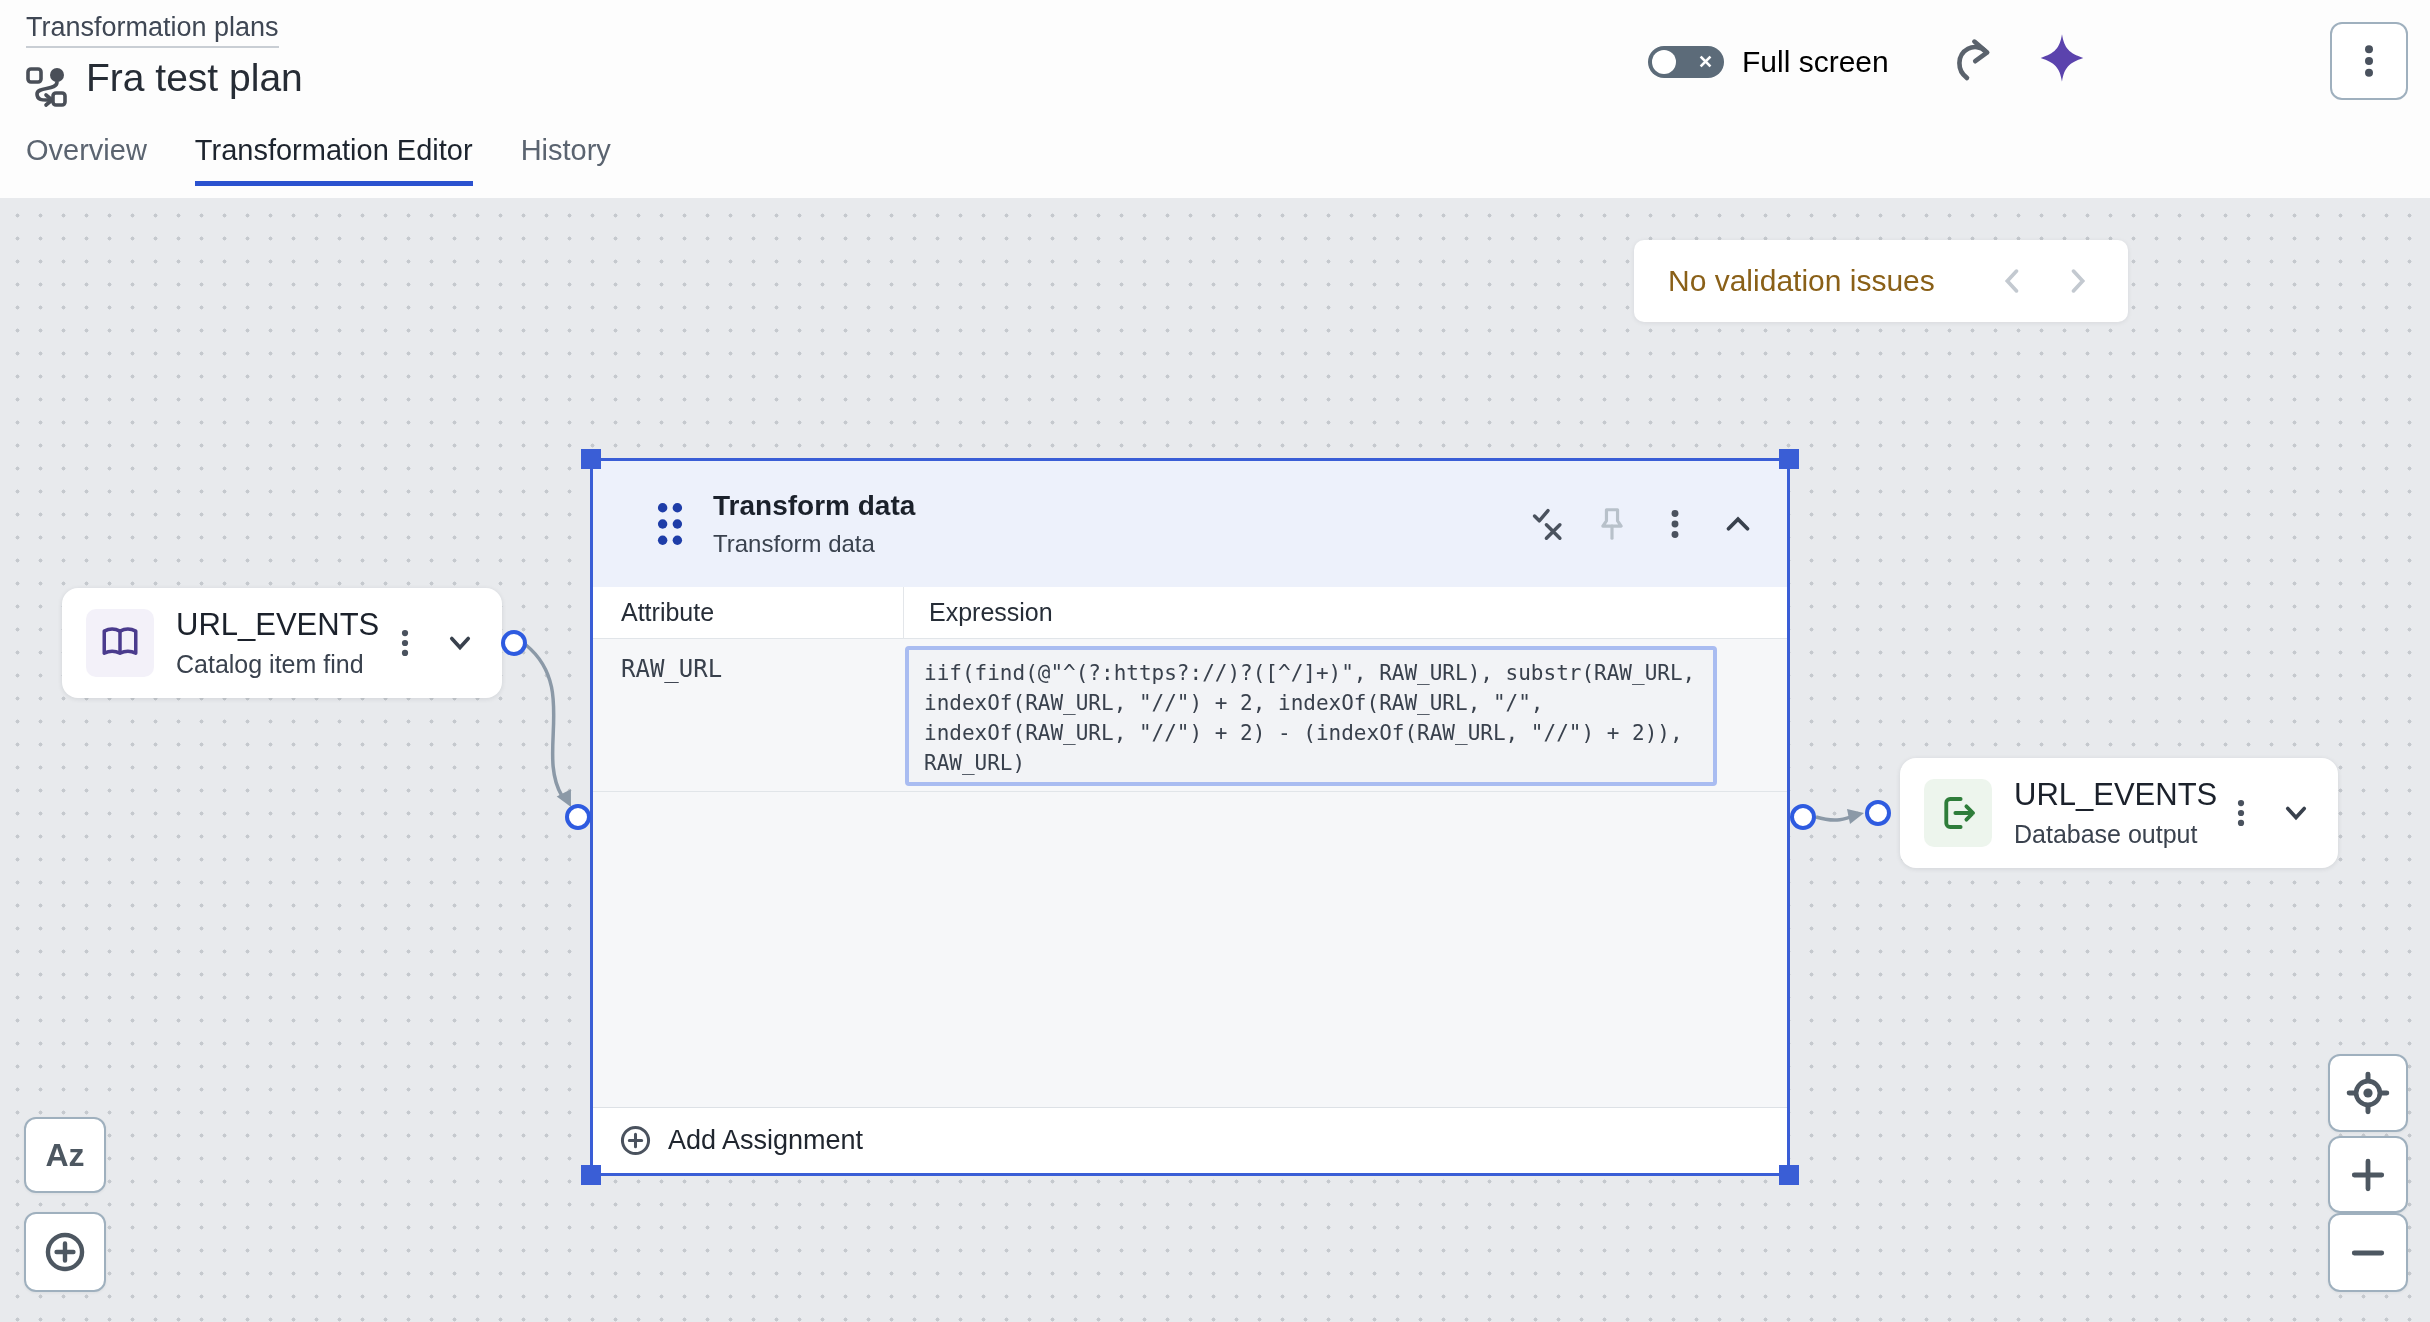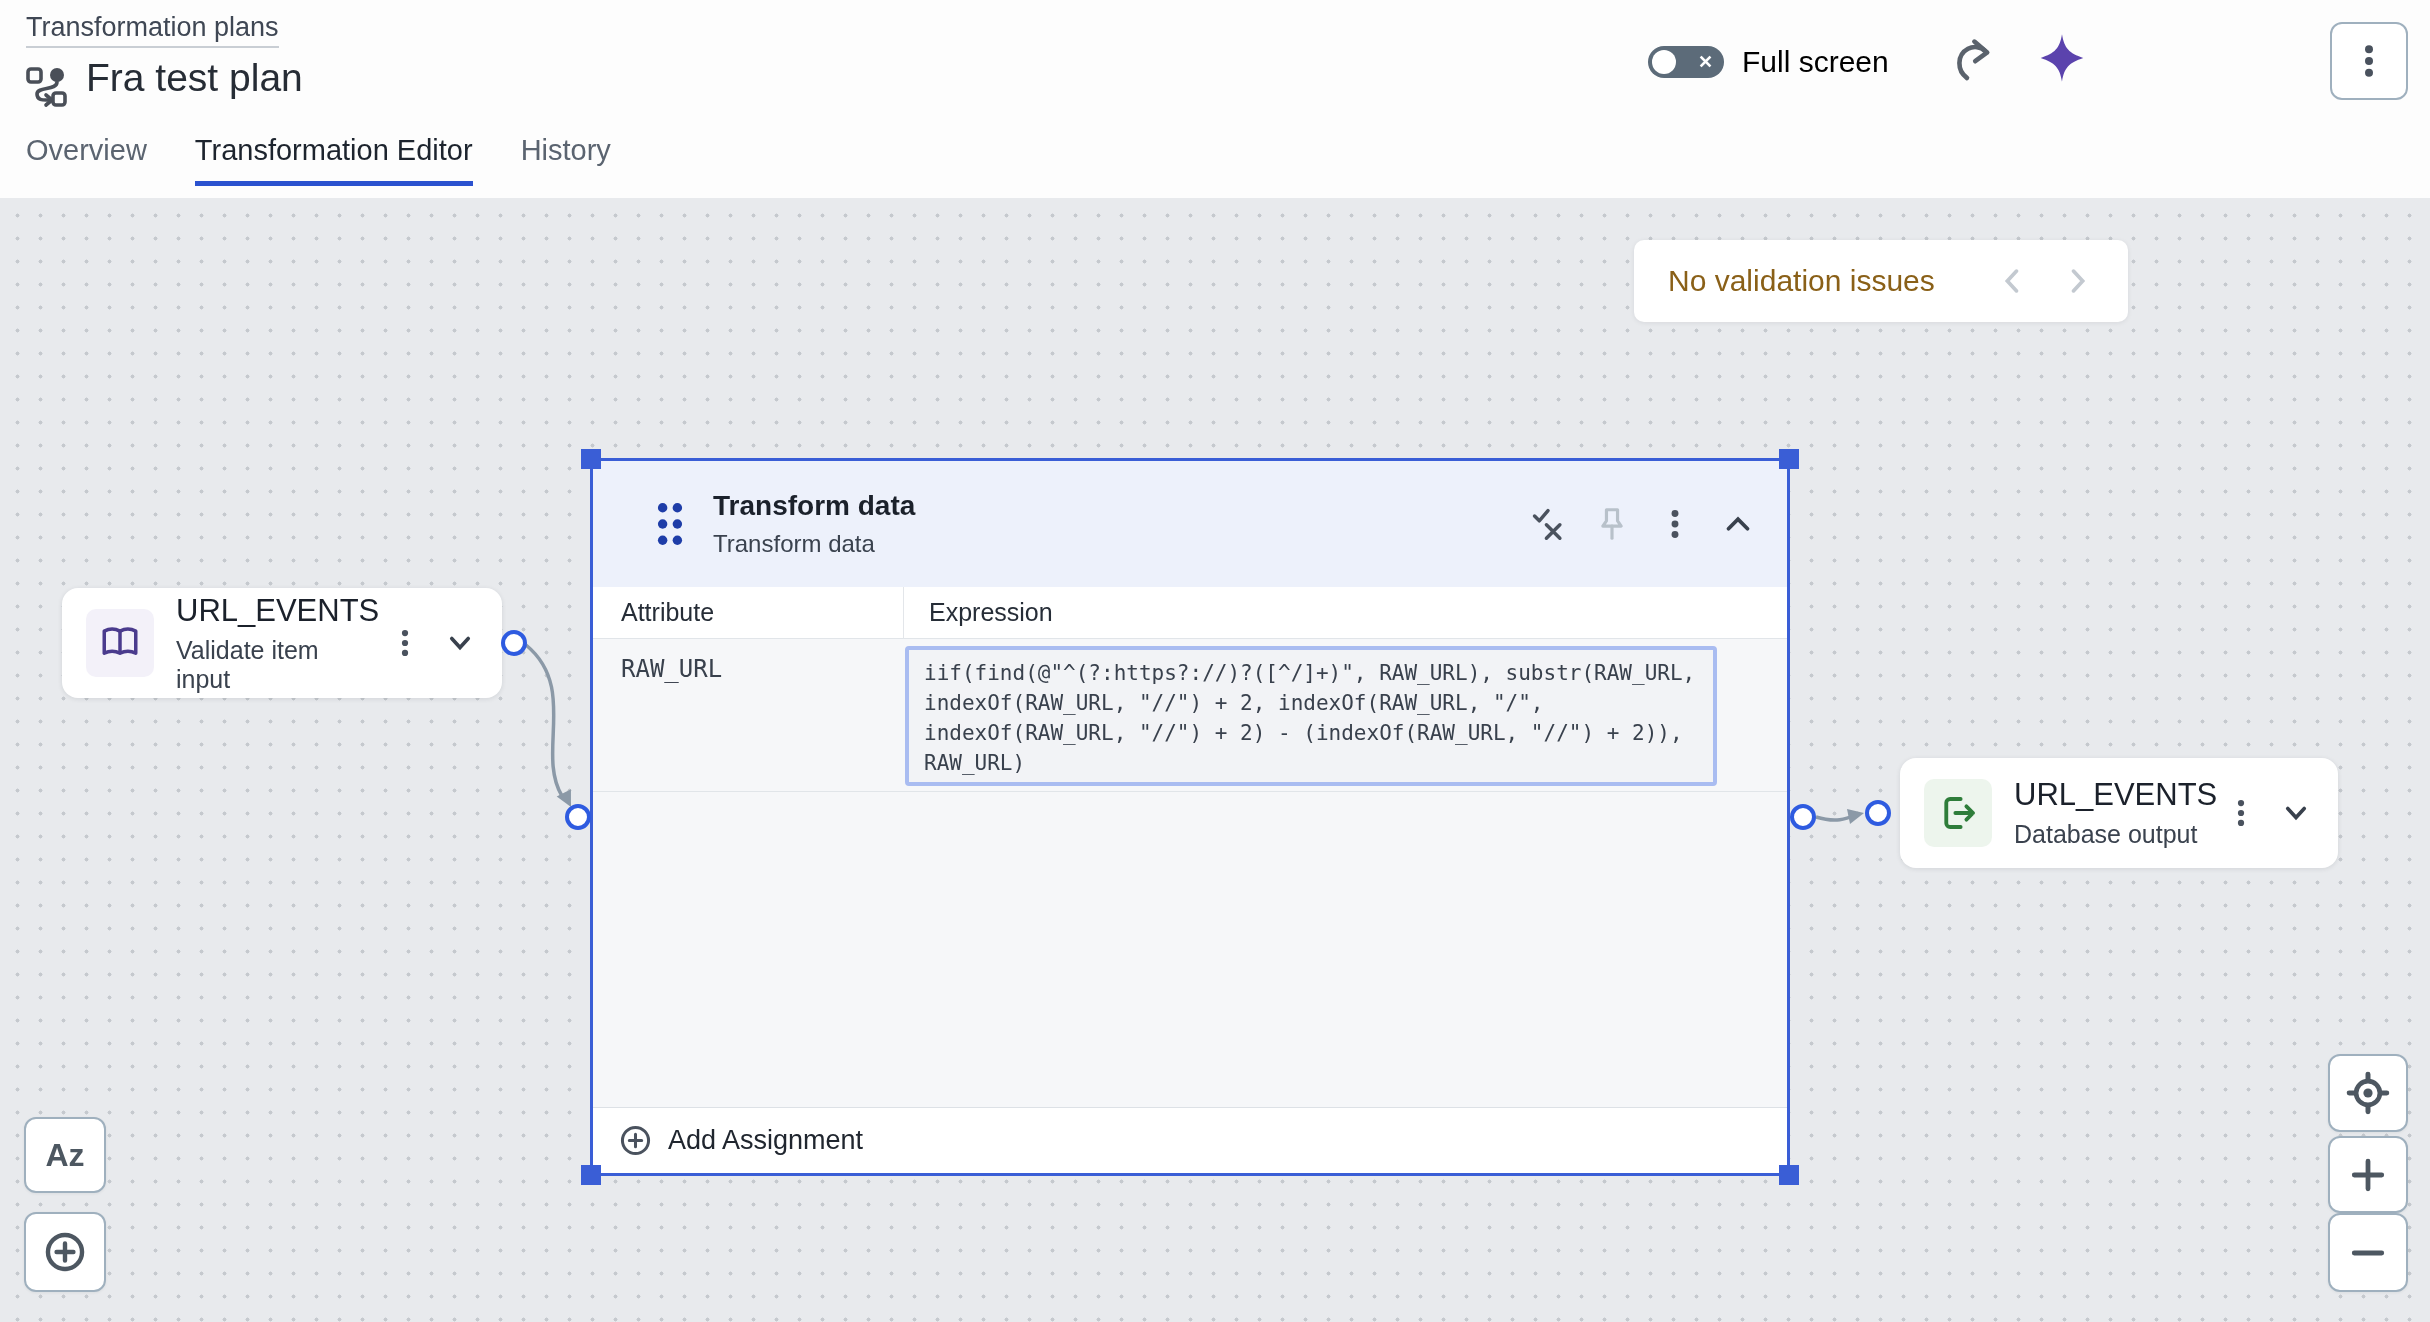--- a/index.html
+++ b/index.html
@@ -171,21 +171,21 @@
 
   <div class="io-card" style="left:62px; top:390px;">
     <div class="iconbox" style="background:#f3f1f9;">
       <svg width="42" height="42" viewBox="0 0 24 24">
         <path d="M3,5.2 C6,3.6 9,3.6 12,5.2 C15,3.6 18,3.6 21,5.2 V17.8 C18,16.3 15,16.3 12,17.8 C9,16.3 6,16.3 3,17.8 Z" fill="none" stroke="#4a3b8d" stroke-width="2" stroke-linejoin="round"></path>
         <path d="M12,5.2 V17.8" stroke="#4a3b8d" stroke-width="2"></path>
       </svg>
     </div>
     <div class="texts">
       <div class="io-title">URL_EVENTS</div>
-      <div class="io-sub">Validate item input</div>
+      <div class="io-sub">Catalog item find</div>
     </div>
     <div class="io-actions">
       <svg width="34" height="34" viewBox="0 0 24 24">
         <circle cx="12" cy="5" r="2.2" fill="#4a525e"></circle>
           <circle cx="12" cy="12" r="2.2" fill="#4a525e"></circle>
           <circle cx="12" cy="19" r="2.2" fill="#4a525e"></circle>
       </svg>
       <svg width="36" height="36" viewBox="0 0 24 24">
         <path d="M6.5,9 L12,15 L17.5,9" fill="none" stroke="#39414d" stroke-width="2.4" stroke-linecap="round"></path>
       </svg>

